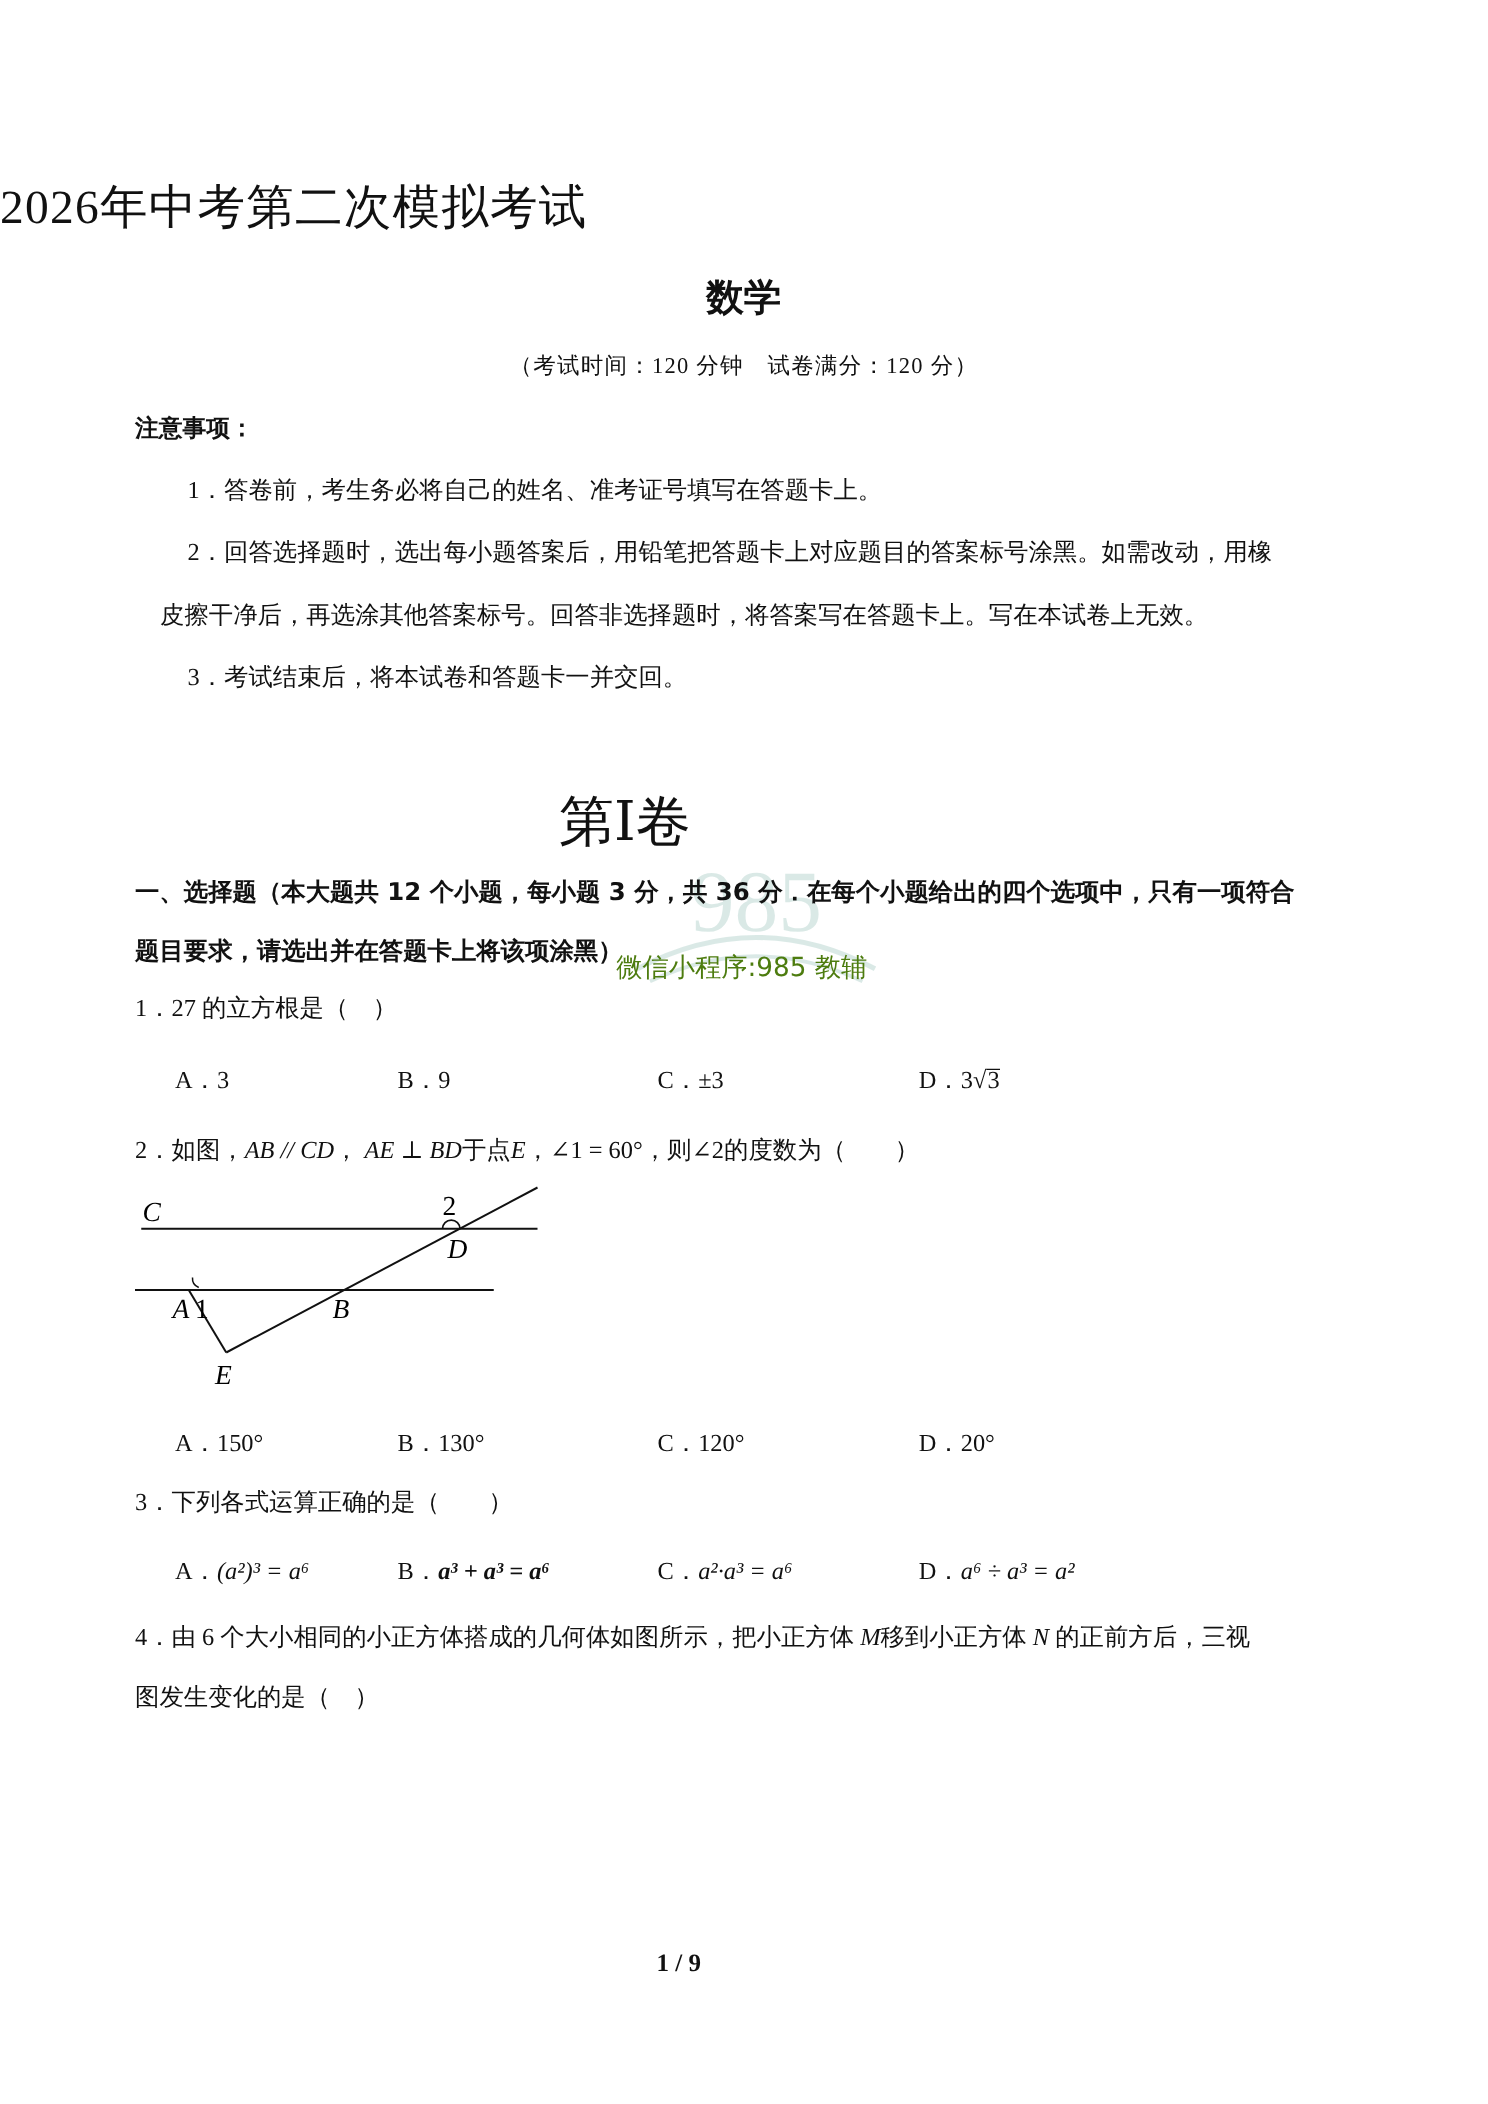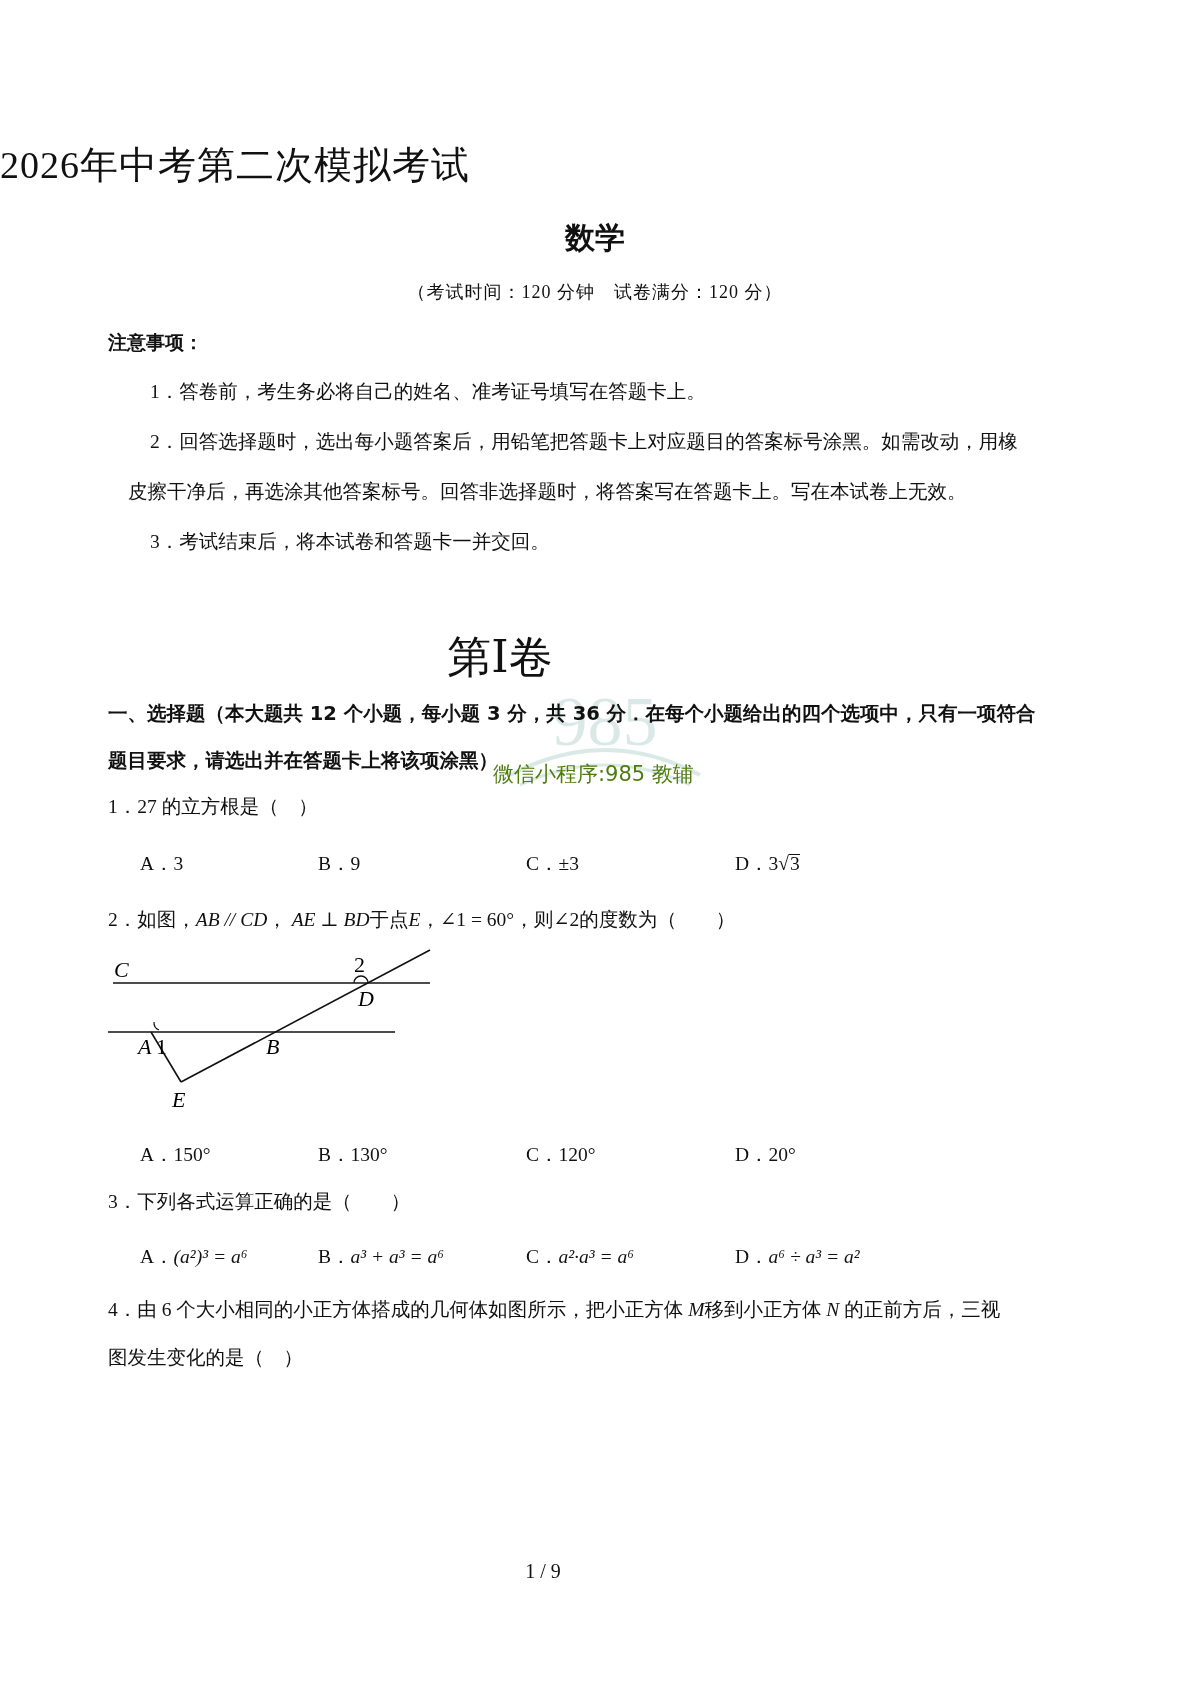--- a/index.html
+++ b/index.html
@@ -10,21 +10,21 @@
   .subject { left: 0; width: 1190px; text-align: center; top: 218px; font-size: 30px; font-weight: bold; font-family: "DejaVu Sans", sans-serif; }
   .info { left: 0; width: 1190px; text-align: center; top: 280px; font-size: 18px; letter-spacing: 1px; }
   .notice-head { left: 108px; top: 330px; font-size: 19px; font-weight: bold; font-family: "DejaVu Sans", sans-serif; }
   .body-text { font-size: 19.5px; }
   .vol { left: 0; width: 1000px; text-align: center; top: 628px; font-size: 44px; }
   .section { font-size: 19.5px; font-weight: bold; font-family: "DejaVu Sans", sans-serif; }
   .opt { font-size: 19.5px; }
   .math i, i.m { font-style: italic; font-family: "Liberation Serif", serif; }
   .watermark { left: 490px; top: 665px; width: 230px; height: 130px; opacity: 0.18; pointer-events: none; }
   .wm-text { left: 493px; top: 760px; font-size: 21px; color: #4d7c0f; font-family: "DejaVu Sans", sans-serif; }
-  .pagenum { left: 0; width: 1086px; text-align: center; top: 1560px; font-size: 20px; }
+  .pagenum { left: 0; width: 1086px; text-align: center; top: 1560px; font-size: 20px; font-weight: bold; }
   .sqrt { display: inline-block; border-top: 1px solid #111; padding-left: 1px; line-height: 18px; }
   .fig { left: 100px; top: 940px; width: 340px; height: 170px; }
 </style>
 </head>
 <body>
 
 <svg class="abs watermark" viewBox="0 0 230 130">
   <text x="115" y="80" text-anchor="middle" font-size="70" font-family="Liberation Serif, serif" fill="#3a8a7a">985</text>
   <path d="M20 110 Q115 60 210 110" stroke="#3a8a7a" stroke-width="4" fill="none"></path>
   <path d="M30 120 Q115 80 200 120" stroke="#3a8a7a" stroke-width="3" fill="none"></path>
@@ -76,21 +76,21 @@
 
 <div class="abs opt" style="left:140px; top:1141px;"><span>A．</span><span>150°</span></div>
 <div class="abs opt" style="left:318px; top:1141px;"><span>B．</span><span>130°</span></div>
 <div class="abs opt" style="left:526px; top:1141px;"><span>C．</span><span>120°</span></div>
 <div class="abs opt" style="left:735px; top:1141px;"><span>D．</span><span>20°</span></div>
 
 <div class="abs body-text" style="left:108px; top:1188px;">
   <span>3．</span><span>下列各式运算正确的是（　　）</span>
 </div>
 <div class="abs opt" style="left:140px; top:1243px;"><span>A．</span><span class="m" style="font-style:italic;">(a²)³ = a⁶</span></div>
-<div class="abs opt" style="left:318px; top:1243px;"><span>B．</span><span style="font-style:italic;">a³ + a³ = a⁶</span></div>
+<div class="abs opt" style="left:318px; top:1243px;"><span>B．</span><span style="font-style:italic;font-weight:bold;">a³ + a³ = a⁶</span></div>
 <div class="abs opt" style="left:526px; top:1243px;"><span>C．</span><span style="font-style:italic;text-align:right;">a²·a³ = a⁶</span></div>
 <div class="abs opt" style="left:735px; top:1243px;"><span>D．</span><span style="font-style:italic;">a⁶ ÷ a³ = a²</span></div>
 
 <div class="abs body-text" style="left:108px; top:1296px;">
   <span>4．</span><span>由 6 个大小相同的小正方体搭成的几何体如图所示，把小正方体 </span><i>M</i><span>移到小正方体 </span><i>N</i><span> 的正前方后，三视</span>
 </div>
 <div class="abs body-text" style="left:108px; top:1344px;">图发生变化的是（　）</div>
 
 <div class="abs pagenum">1 / 9</div>
 

